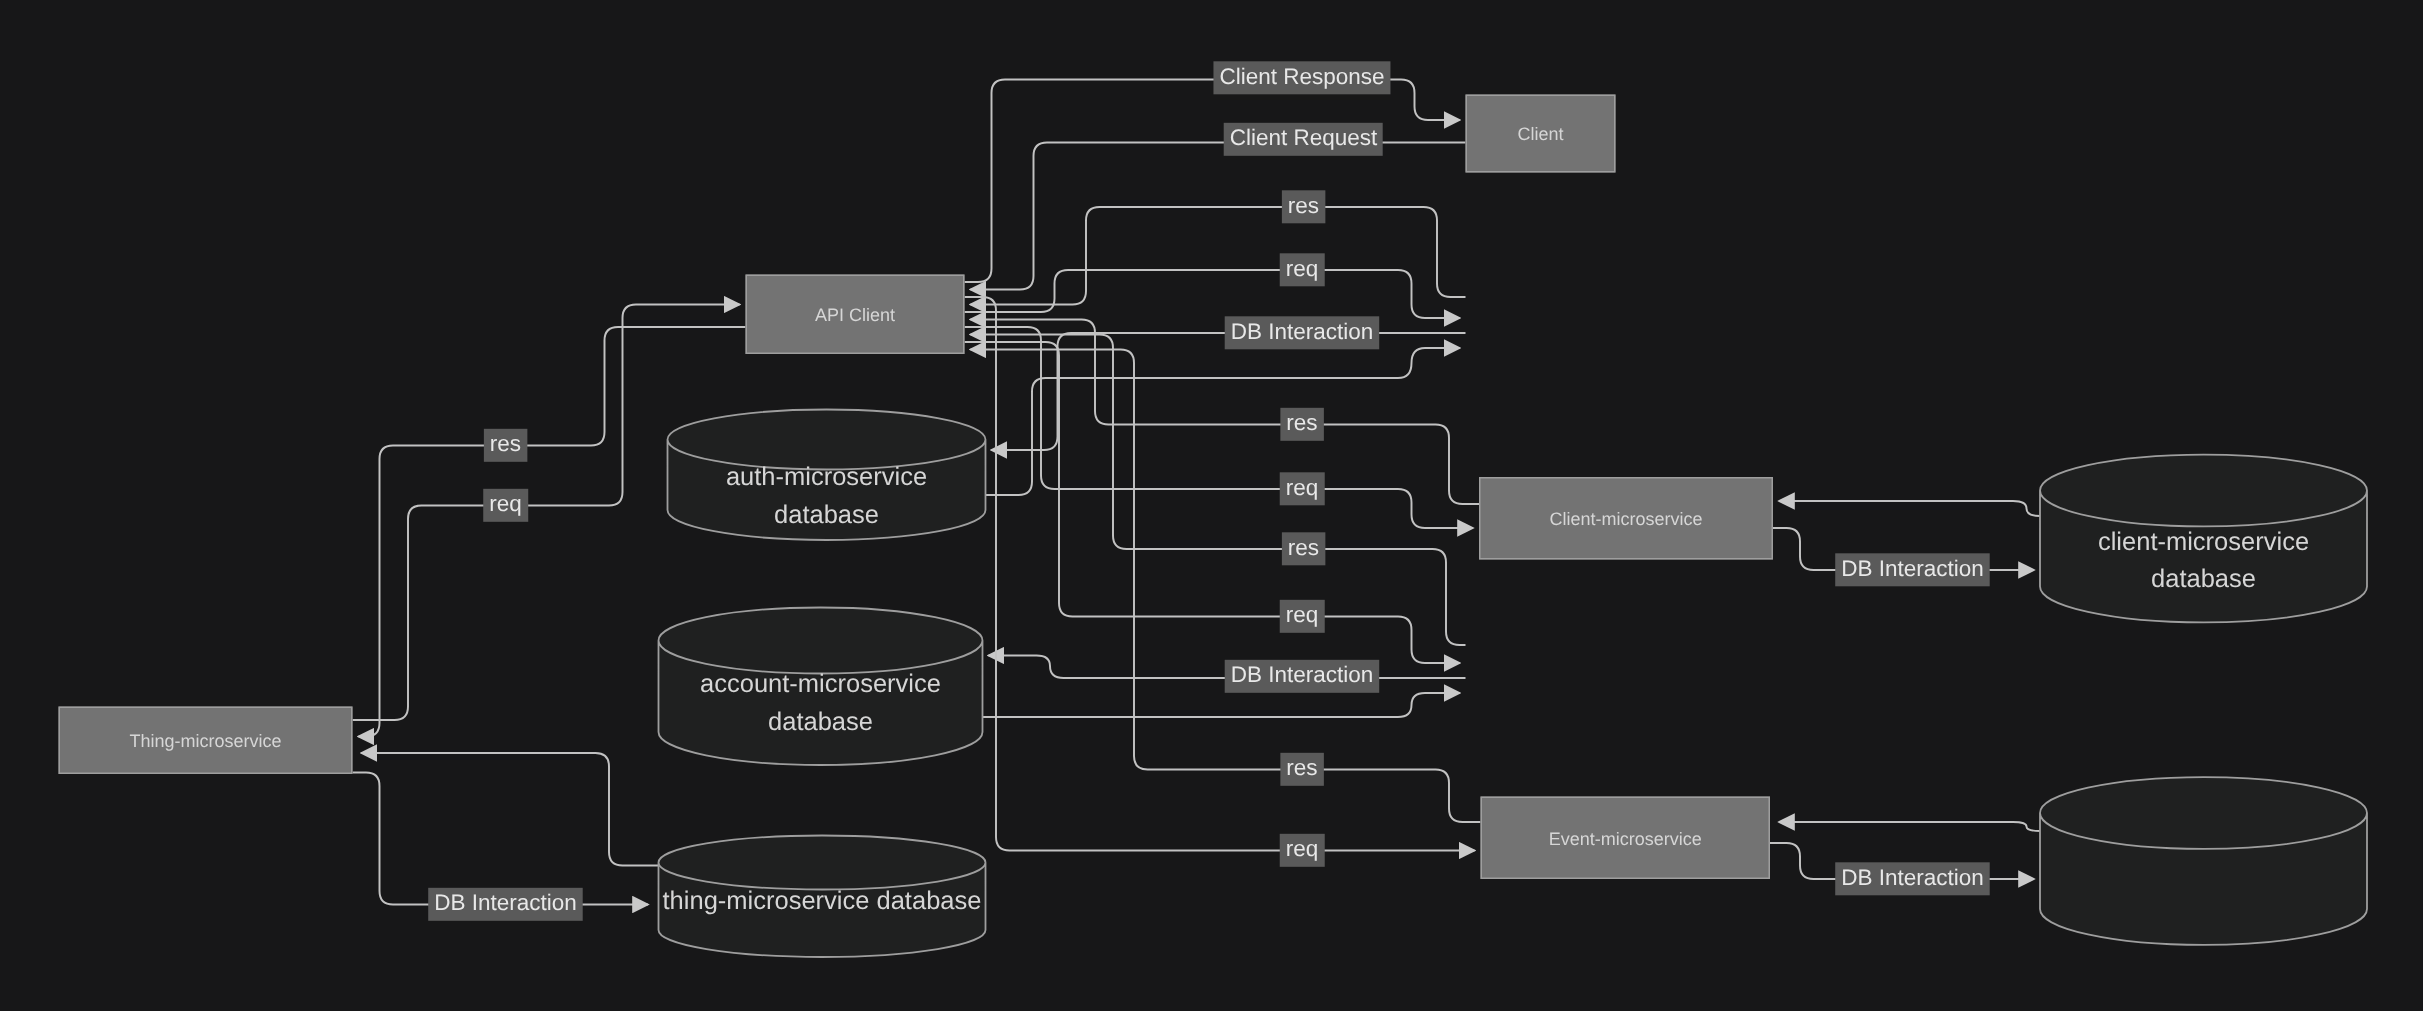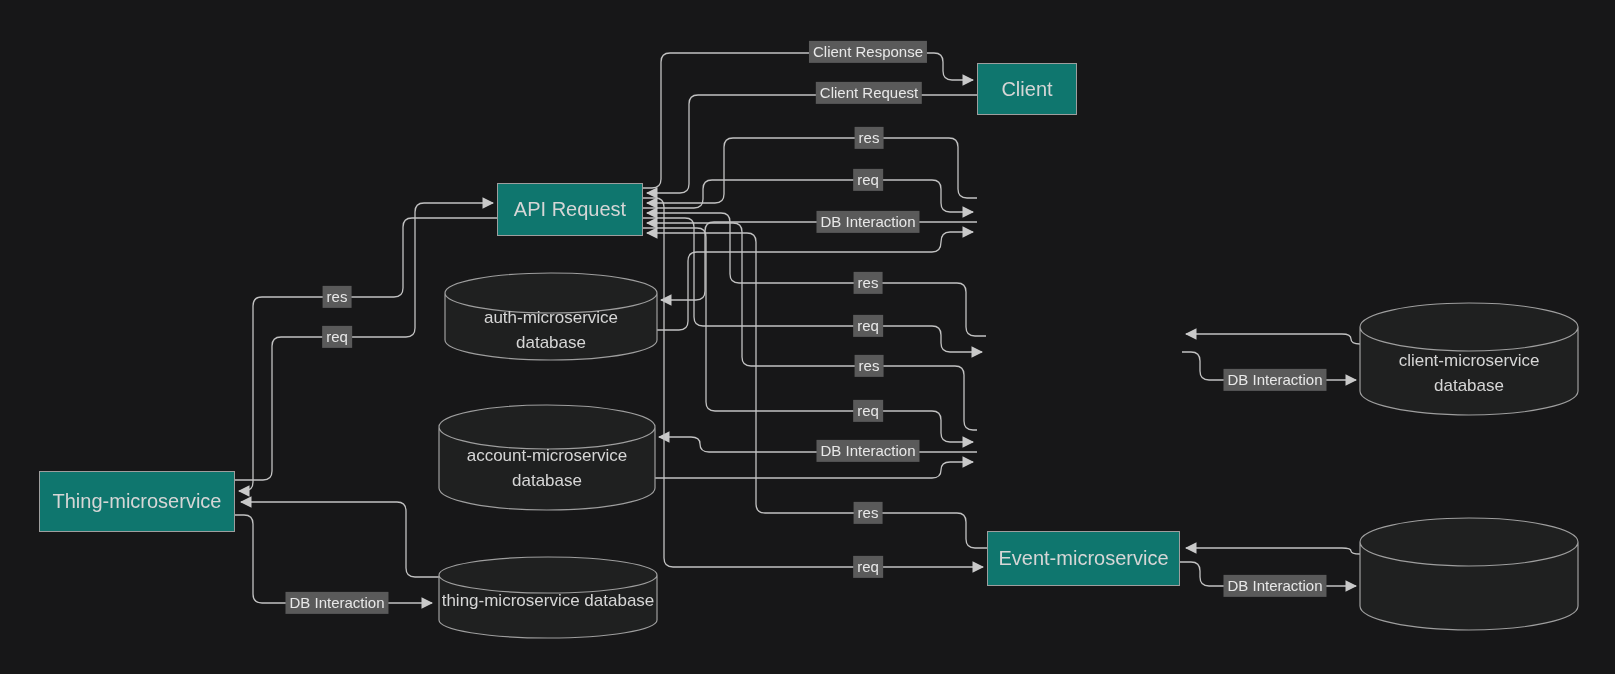--- a/index.html
+++ b/index.html
@@ -3,22 +3,22 @@
 <meta charset="utf-8">
 <style>
   html,body{margin:0;padding:0;background:#171718;}
   #canvas{
     position:relative;width:1615px;height:674px;background:#171718;
     font-family:"Liberation Sans", sans-serif;overflow:hidden;
   }
   #edges{position:absolute;left:0;top:0;}
   .node{
     position:absolute;box-sizing:border-box;
-    background:#0f766e;border:1px solid #9e9e9e;
-    color:#d6d6d6;font-size:20px;
+    background:#737373;border:1px solid #9e9e9e;
+    color:#d6d6d6;font-size:12px;
     display:flex;align-items:center;justify-content:center;text-align:center;
   }
   .cyl-label{
     position:absolute;transform:translate(-50%,-50%);
     color:#d6d6d6;font-size:17px;text-align:center;line-height:1.45;
   }
   .chip{
     position:absolute;transform:translate(-50%,-50%);
     background:#5a5a5a;color:#e8e8e8;font-size:15px;
     padding:1px 4px;white-space:nowrap;line-height:1.35;
@@ -75,29 +75,32 @@
     <g fill="#1f2020" stroke="#9e9e9e" stroke-width="1.2">
       <path d="M 445,293 a 106,20 0 0 0 212,0 a 106,20 0 0 0 -212,0 l 0,47 a 106,20 0 0 0 212,0 l 0,-47"></path>
       <path d="M 439,427 a 108,22 0 0 0 216,0 a 108,22 0 0 0 -216,0 l 0,61 a 108,22 0 0 0 216,0 l 0,-61"></path>
       <path d="M 439,575 a 109,18 0 0 0 218,0 a 109,18 0 0 0 -218,0 l 0,45 a 109,18 0 0 0 218,0 l 0,-45"></path>
       <path d="M 1360,327 a 109,24 0 0 0 218,0 a 109,24 0 0 0 -218,0 l 0,64 a 109,24 0 0 0 218,0 l 0,-64"></path>
       <path d="M 1360,542 a 109,24 0 0 0 218,0 a 109,24 0 0 0 -218,0 l 0,64 a 109,24 0 0 0 218,0 l 0,-64"></path>
     </g>
   </svg>
 
   <div class="node" style="left:497px;top:183px;width:146px;height:53px">
-    <span>API Request</span>
+    <span>API Client</span>
   </div>
   <div class="node" style="left:977px;top:63px;width:100px;height:52px">
     <span>Client</span>
   </div>
+  <div class="node" style="left:986px;top:318px;width:196px;height:55px">
+    <span>Client-microservice</span>
+  </div>
   <div class="node" style="left:987px;top:531px;width:193px;height:55px">
     <span>Event-microservice</span>
   </div>
-  <div class="node" style="left:39px;top:471px;width:196px;height:61px">
+  <div class="node" style="left:39px;top:471px;width:196px;height:45px">
     <span>Thing-microservice</span>
   </div>
 
   <div class="cyl-label" style="left:551px;top:331px;width:208px">auth-microservice database</div>
   <div class="cyl-label" style="left:547px;top:469px;width:170px">account-microservice database</div>
   <div class="cyl-label" style="left:548px;top:601px;width:216px">thing-microservice database</div>
   <div class="cyl-label" style="left:1469px;top:374px;width:170px">client-microservice database</div>
 
   <div class="chip" style="left:868px;top:52px">Client Response</div>
   <div class="chip" style="left:869px;top:93px">Client Request</div>

